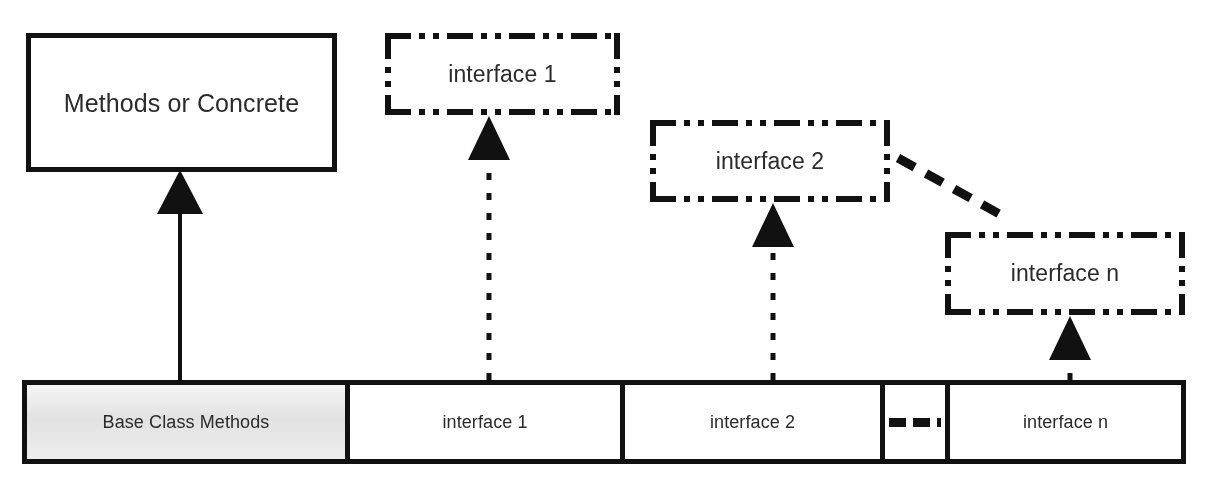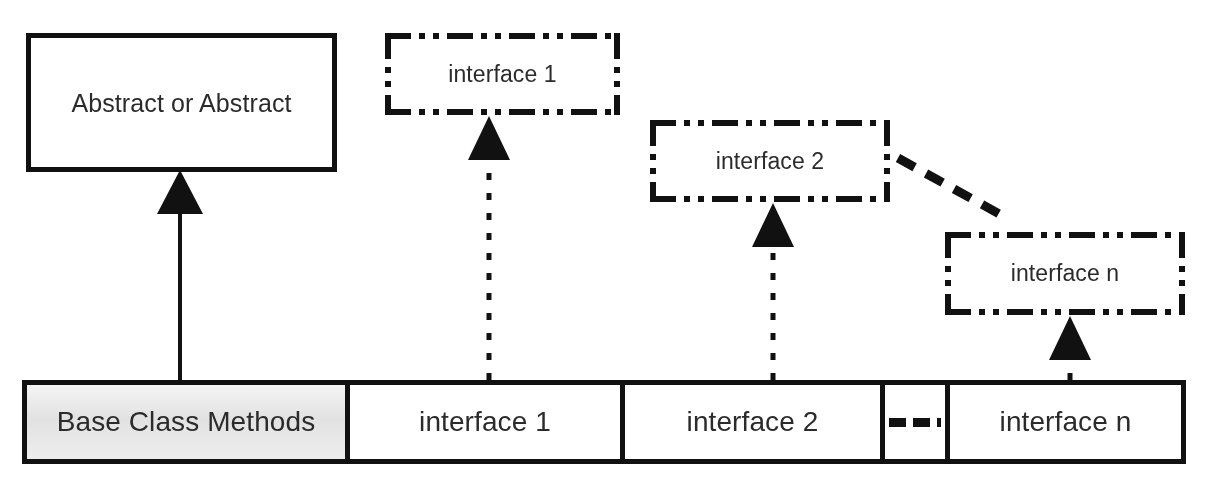--- a/index.html
+++ b/index.html
@@ -91,21 +91,21 @@
     background: #ffffff;
     display: flex;
   }
   .impl-cell {
     box-sizing: border-box;
     display: flex;
     align-items: center;
     justify-content: center;
     background: #ffffff;
     color: #2b2b2b;
-    font-size: 28px;
+    font-size: 18px;
     letter-spacing: .1px;
     border-right: 5px solid #111111;
     position: relative;
   }
   .impl-cell:last-child { border-right: none; }
   .impl-cell.shaded {
     background: linear-gradient(to bottom, #f4f4f4 0%, #e2e2e2 45%, #ededed 100%);
   }
   .ellipsis-marks {
     display: flex;
@@ -129,21 +129,21 @@
     pointer-events: none;
   }
 </style>
 </head>
 <body>
 
 <div id="canvas">
 
   <div class="class-box" id="base-class-box" style="left:26px; top:33px; width:311px; height:139px;">
     <div>
-      <span>Abstract or Abstract</span><br>
+      <span>Methods or Concrete</span><br>
     </div>
   </div>
 
   <div class="iface-box" id="interface-1-box" style="left:385px; top:33px; width:235px; height:82px;">
     <span class="edge top"></span>
     <span class="edge bottom"></span>
     <span class="edge left"></span>
     <span class="edge right"></span>
     <span class="iface-label">interface 1</span>
   </div>

